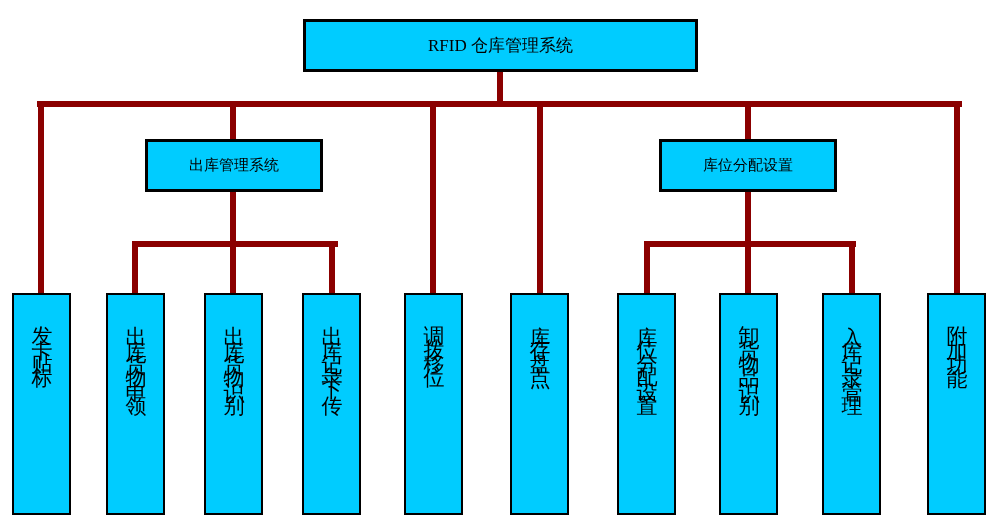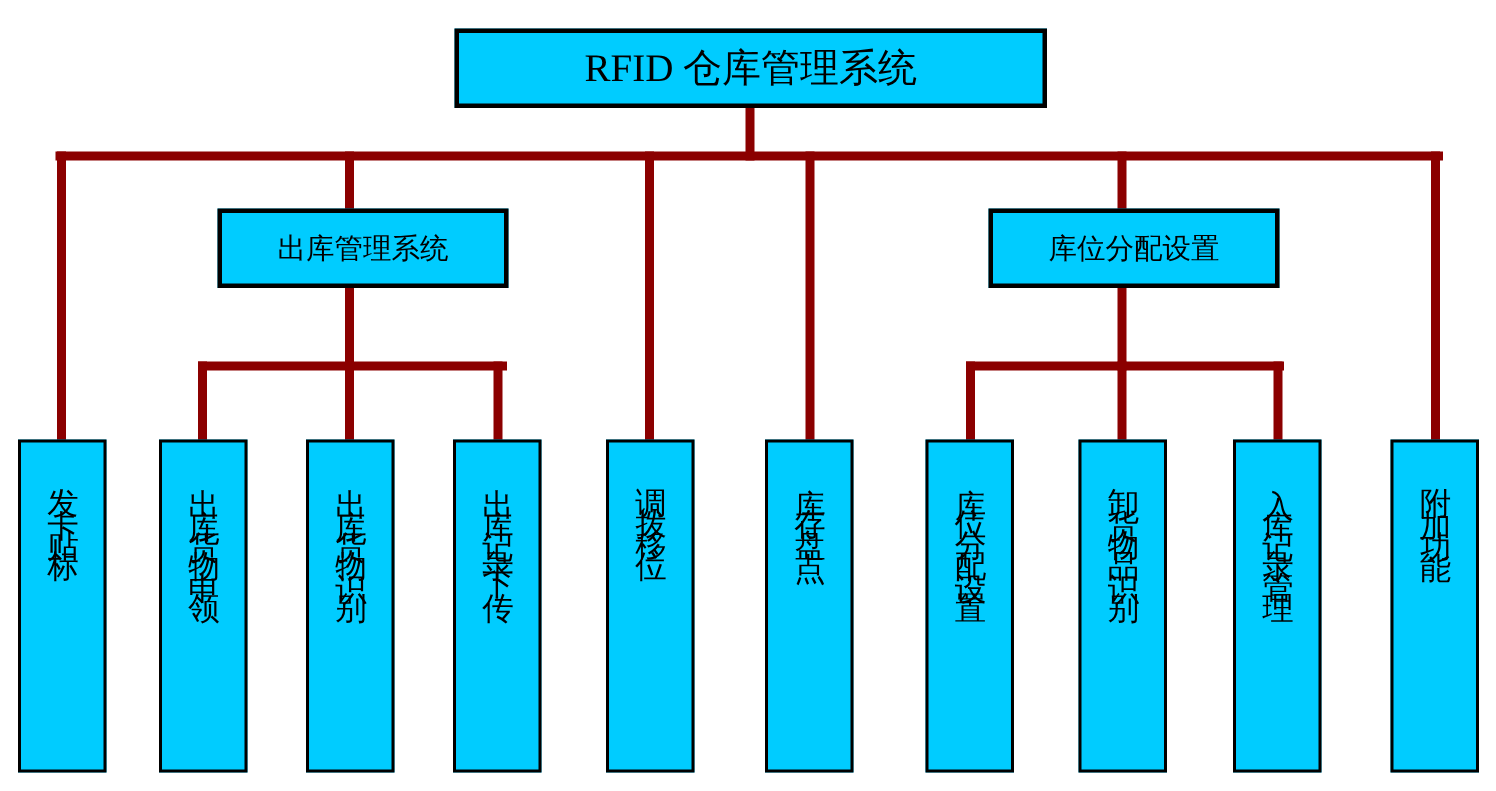--- a/index.html
+++ b/index.html
@@ -27,25 +27,25 @@
     background: #00CCFF;
     border: 3px solid #000000;
     box-sizing: border-box;
     display: flex;
     align-items: center;
     justify-content: center;
     text-align: center;
   }
   .node.root {
     left: 303px; top: 19px; width: 395px; height: 53px;
-    font-size: 26px;
+    font-size: 17px;
   }
   .node.branch {
-    top: 139px; width: 194px; height: 53px;
-    font-size: 19px;
+    top: 139px; width: 178px; height: 53px;
+    font-size: 15px;
   }
   .node.branch.left  { left: 145px; }
   .node.branch.right { left: 659px; }
   .node.leaf {
     top: 293px; width: 59px; height: 222px;
     border-width: 2px;
     align-items: flex-start;
     padding-top: 14px;
   }
   .vtext {

